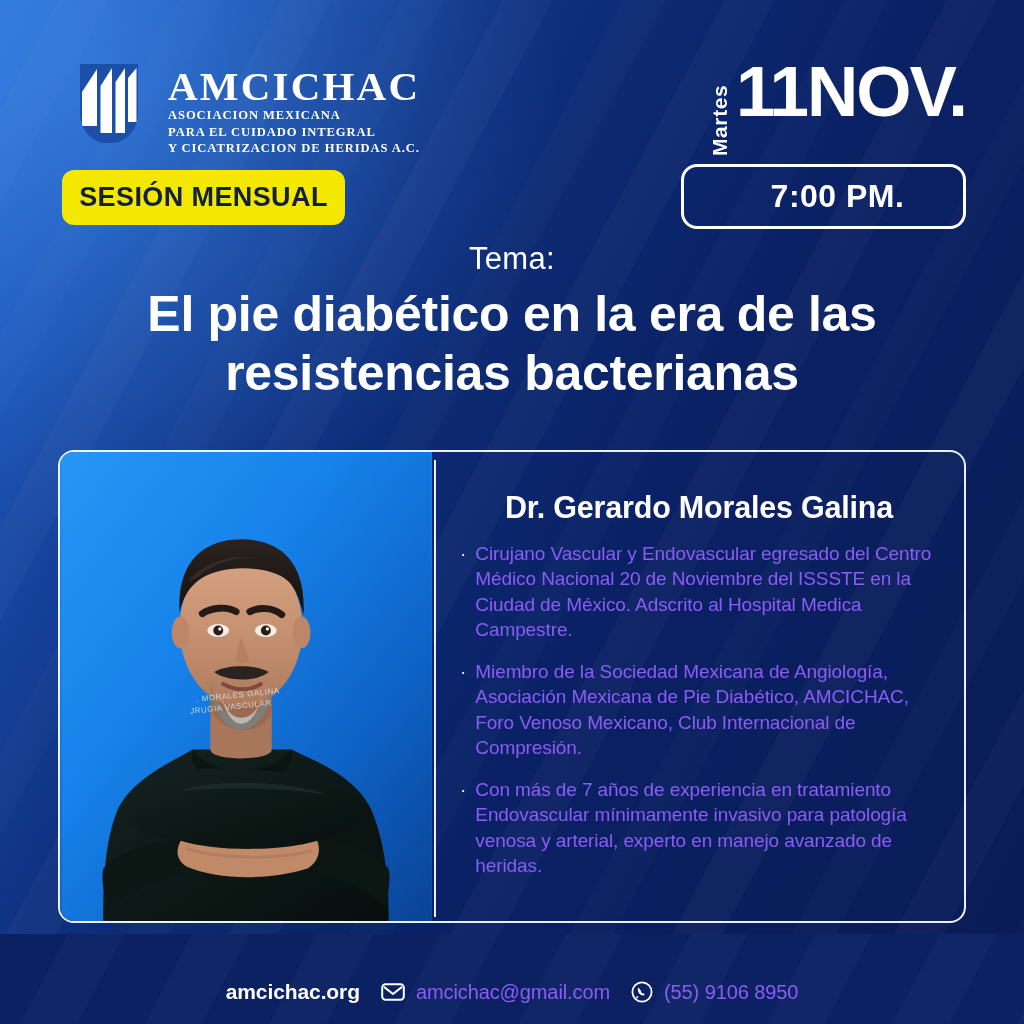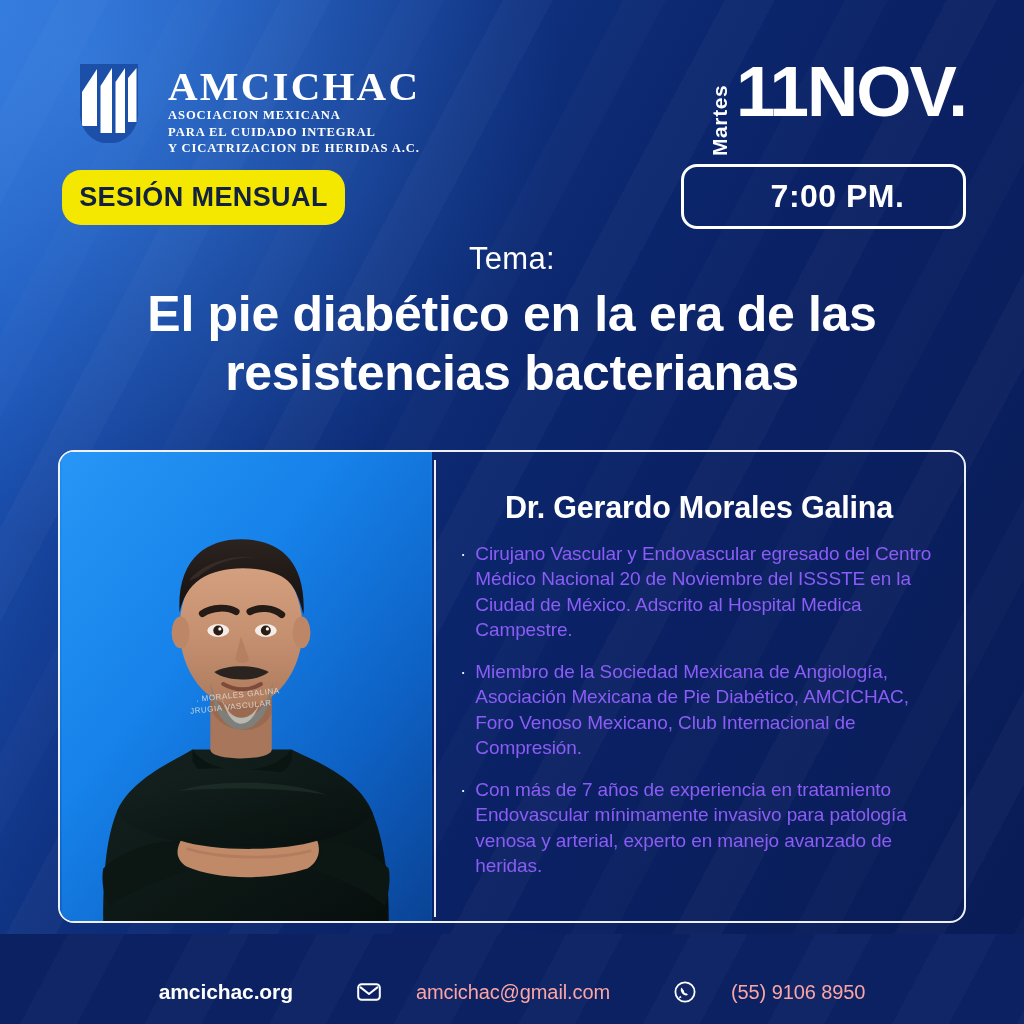--- a/index.html
+++ b/index.html
@@ -86,21 +86,21 @@
     letter-spacing:.9px;
     line-height:1.33;
     white-space:nowrap;
   }
 
   
   #session-badge{
     position:absolute; left:62px; top:170px;
     width:283px; height:55px;
     background:#f5e800;
-    border-radius:19px;
+    border-radius:12px;
     display:flex; align-items:center; justify-content:center;
   }
   #session-badge-label{
     color:#12213f;
     font-size:27px;
     font-weight:700;
     letter-spacing:.4px;
   }
 
   
@@ -212,37 +212,36 @@
   .bio-text{
     color:#8b5cf6;
     font-size:19px;
     line-height:1.33;
     letter-spacing:-.1px;
   }
 
   
   #footer{
     position:absolute; left:0; bottom:20px; width:1024px;
-    display:flex; justify-content:center; gap:64px;
+    display:flex; justify-content:center; gap:21px;
   }
   #footer-site{
     color:#ffffff;
     font-size:21px;
     font-weight:700;
     letter-spacing:-.1px;
   }
   .footer-contact{
     display:flex; align-items:center; gap:11px;
   }
   .footer-contact-text{
-    color:#fca5a5;
+    color:#8b5cf6;
     font-size:20px;
     font-weight:400;
     letter-spacing:-.1px;
-    margin-left:24px;
   }
   .footer-icon{ display:block; flex:0 0 auto; }
 </style>
 </head>
 <body>
 
 <div id="poster">
 
   <div id="bg-gradient"></div>
   <div id="bg-streaks"></div>

